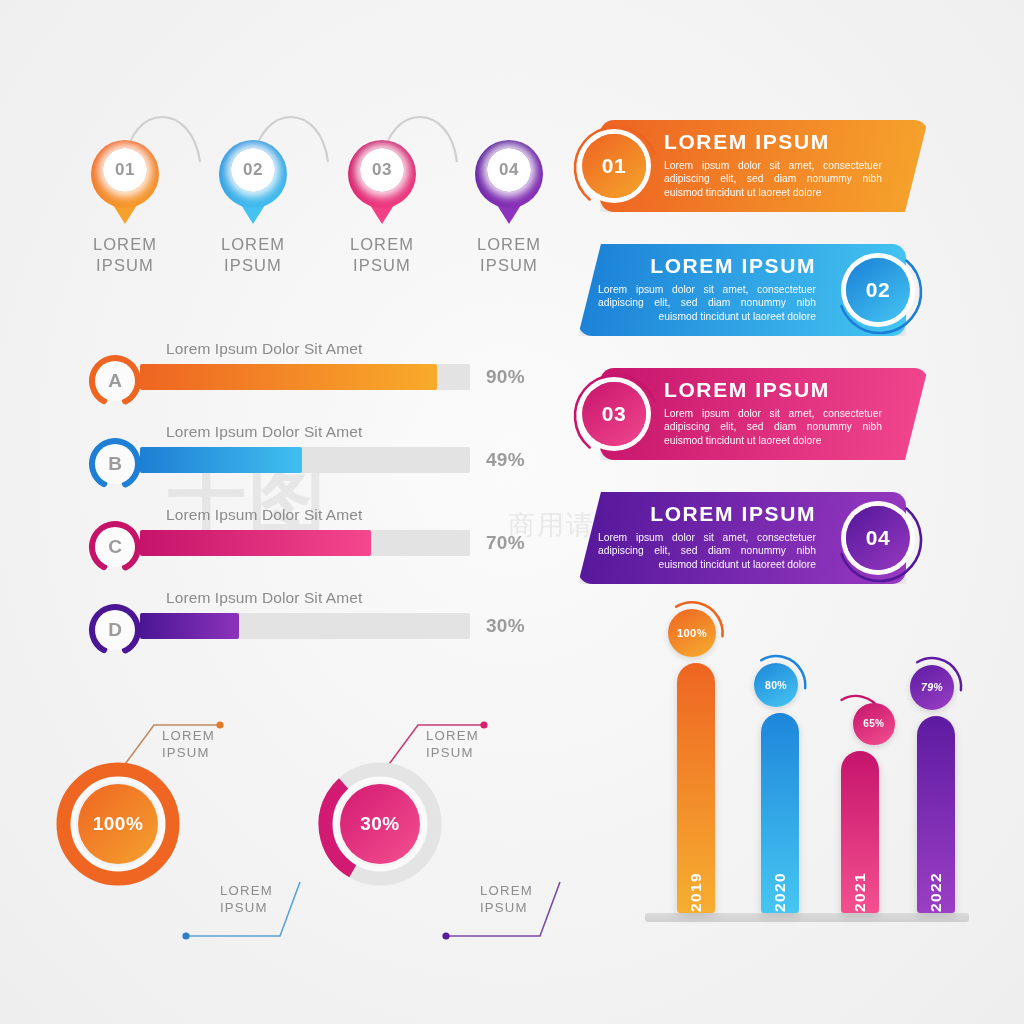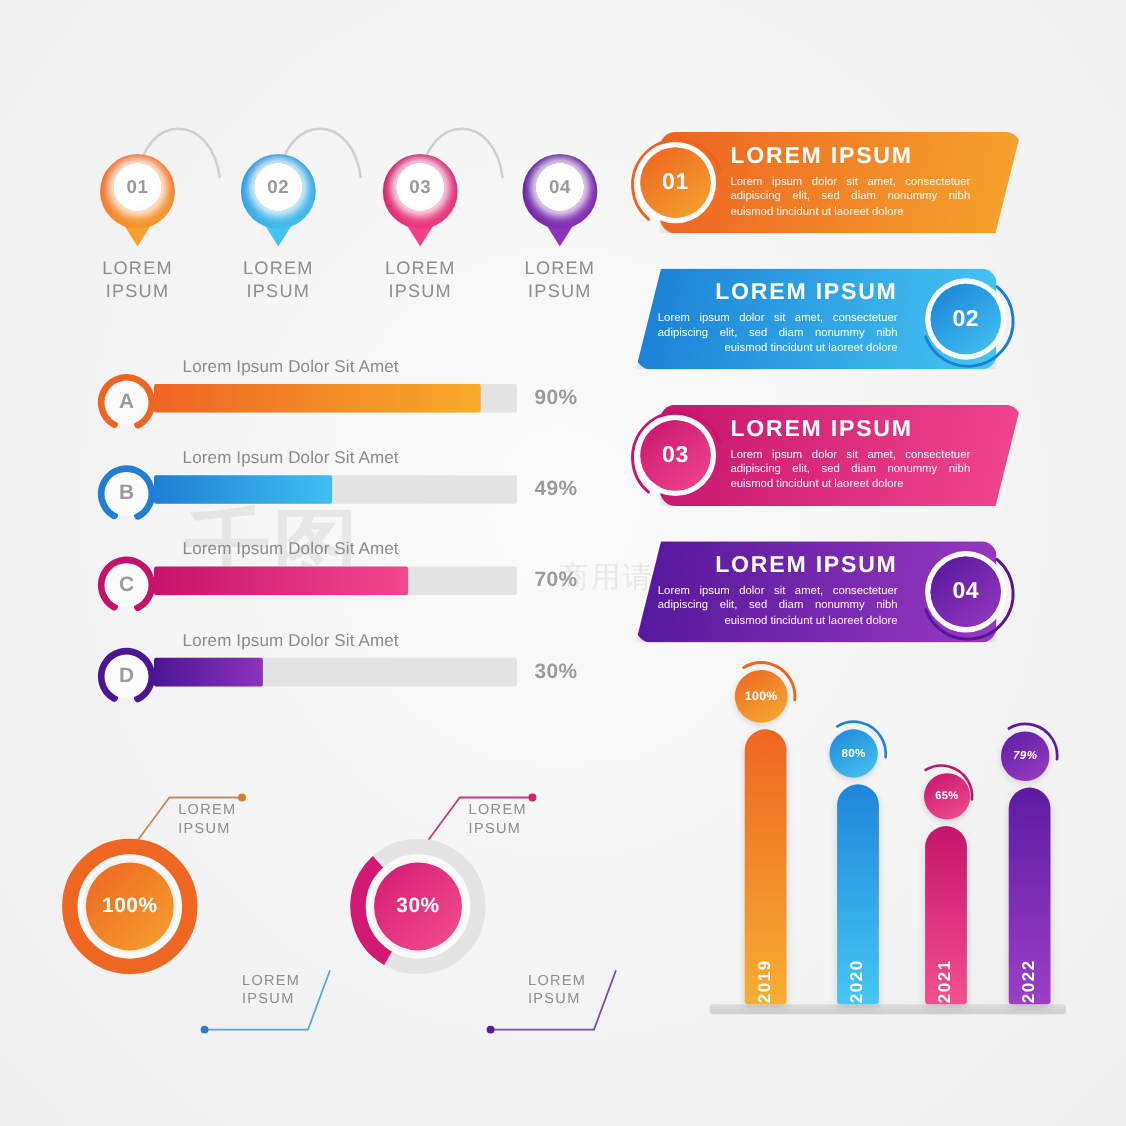--- a/index.html
+++ b/index.html
@@ -61,21 +61,21 @@
   }
   .pin-label {
     margin-top: 12px;
     font-size: 16.5px;
     letter-spacing: 1.1px;
     color: #8d8d8d;
     line-height: 21px;
   }
 
   
-  #bars { position: absolute; left: 88px; top: 325px; width: 470px; }
+  #bars { position: absolute; left: 88px; top: 340px; width: 470px; }
   .bar-row { position: relative; height: 83px; }
   .badge {
     position: absolute; left: 0; top: 14px;
     width: 54px; height: 54px; border-radius: 50%;
     display: flex; align-items: center; justify-content: center;
   }
   .badge-ring {
     position: absolute; inset: 0; border-radius: 50%;
   }
   .badge-inner {
@@ -471,21 +471,21 @@
       <circle cx="32" cy="32" r="28" fill="none" stroke-width="2.4" stroke-linecap="round" stroke-dasharray="62 114" transform="rotate(-121 32 32)" stroke="#1e86da"></circle>
     </svg>
     <div class="bubble nosel" style="left: 108.8px; width: 44.4px; height: 44.4px; font-size: 10.56px; bottom: 223px; background: linear-gradient(150deg, rgb(30, 134, 218), rgb(70, 198, 242));">80%</div>
 
     <div class="vbar" style="left: 196px; height: 162.5px; background: linear-gradient(rgb(197, 20, 108) 0%, rgb(244, 80, 143) 100%);">
       <div class="vbar-label nosel">2021</div>
     </div>
     <svg class="bubble-arc" width="63.7" height="63.7" viewBox="0 0 64 64" style="left: 179.15px; bottom: 174.5px;">
       <circle cx="32" cy="32" r="28" fill="none" stroke-width="2.4" stroke-linecap="round" stroke-dasharray="62 114" transform="rotate(-121 32 32)" stroke="#c5146c"></circle>
     </svg>
-    <div class="bubble nosel" style="left: 195px; width: 41.7px; height: 41.7px; font-size: 10.08px; bottom: 185.5px; background: linear-gradient(150deg, rgb(197, 20, 108), rgb(244, 80, 143));">65%</div>
+    <div class="bubble nosel" style="left: 208px; width: 41.7px; height: 41.7px; font-size: 10.08px; bottom: 185.5px; background: linear-gradient(150deg, rgb(197, 20, 108), rgb(244, 80, 143));">65%</div>
 
     <div class="vbar" style="left: 272px; height: 197.5px; background: linear-gradient(rgb(93, 27, 161) 0%, rgb(155, 63, 197) 100%);">
       <div class="vbar-label nosel">2022</div>
     </div>
     <svg class="bubble-arc" width="66.22" height="66.22" viewBox="0 0 64 64" style="left: 253.89px; bottom: 209.5px;">
       <circle cx="32" cy="32" r="28" fill="none" stroke-width="2.4" stroke-linecap="round" stroke-dasharray="62 114" transform="rotate(-121 32 32)" stroke="#5d1ba1"></circle>
     </svg>
     <div class="bubble nosel" style="left: 264.89px; width: 44.22px; height: 44.22px; font-size: 10.528px; bottom: 220.5px; background: linear-gradient(150deg, rgb(93, 27, 161), rgb(155, 63, 197)); font-style: italic;">79%</div>
   </div>
 

